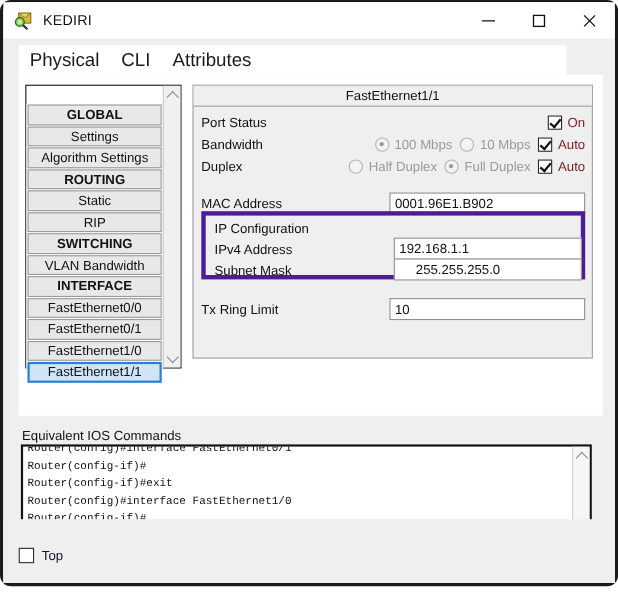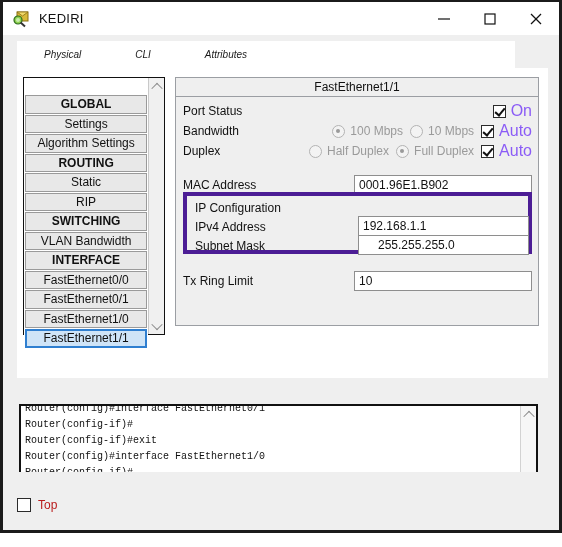--- a/index.html
+++ b/index.html
@@ -21,20 +21,21 @@
     position: absolute;
     left: 0; top: 0;
     width: 562px;
     height: 533px;
     box-sizing: border-box;
     background: #ffffff;
     border-left: 3px solid #1b1b1b;
     border-right: 3px solid #1b1b1b;
     border-bottom: 3px solid #1b1b1b;
     border-top: 2px solid #1b1b1b;
+    border-radius: 10px;
   }
 
   
   #titlebar {
     position: absolute;
     left: 0; top: 0;
     right: 0;
     height: 33px;
     background: #ffffff;
     display: flex;
@@ -80,27 +81,26 @@
     left: 14px; top: 6px;
     width: 498px;
     height: 27px;
     background: #ffffff;
     display: flex;
     align-items: flex-end;
   }
   .tab {
     position: relative;
     height: 27px;
-    padding: 0 27px;
-    display: flex;
-    align-items: center;
-    font-size: 10px;
+    padding: 0 10px;
+    display: flex;
+    align-items: center;
+    font-size: 17px;
     color: #1a1a1a;
     white-space: nowrap;
-    font-style: italic;
   }
   .tab.active { color: #0b8cc4; }
   .tab.active::after {
     content: "";
     position: absolute;
     left: 7px; right: 7px; bottom: 2px;
     height: 3px;
     background: #0aa2d8;
   }
 
@@ -228,21 +228,21 @@
   }
   .cbox.checked::after {
     content: "";
     position: absolute;
     left: 3px; top: 0px;
     width: 4px; height: 8px;
     border-right: 2px solid #111;
     border-bottom: 2px solid #111;
     transform: rotate(40deg);
   }
-  .cb-label { font-size: 16px; color: #8b5cf6; }
+  .cb-label { font-size: 12px; color: #7f1d1d; }
 
   
   .radio {
     width: 13px; height: 13px;
     border-radius: 50%;
     box-sizing: border-box;
     border: 1.5px solid #b3b3b3;
     background: #f3f3f3;
     position: relative;
     flex: 0 0 auto;
@@ -344,21 +344,21 @@
     background: #efefef;
   }
   #top-check {
     position: absolute;
     left: 14px; top: 26px;
     display: flex;
     align-items: center;
     gap: 7px;
   }
   #top-check .cbox { width: 14px; height: 14px; }
-  #top-label { font-size: 12px; color: #b91c1c; text-align: right; }
+  #top-label { font-size: 12px; color: #0f172a; text-align: right; }
 </style>
 </head>
 <body>
 
 <div id="window">
 
   <div id="titlebar">
     <span id="app-icon">
       <svg width="18" height="18" viewBox="0 0 18 18">
         <rect x="5" y="2" width="11" height="9" fill="#d8b93a" stroke="#8a6f12" stroke-width="1"></rect>
@@ -478,20 +478,21 @@
 
           <div class="row" style="top:174px;">
             <span class="row-label">Tx Ring Limit</span>
             <span class="tinput" style="position:absolute;left:178px;width:178px;">10</span>
           </div>
 
         </div>
       </div>
     </div>
 
+    <div id="ios-label">Equivalent IOS Commands</div>
     <div id="console">
       <div id="console-text">Router(config)#interface FastEthernet0/1
 Router(config-if)#
 Router(config-if)#exit
 Router(config)#interface FastEthernet1/0
 Router(config-if)#
 Router(config-if)#exit
 Router(config)#interface FastEthernet1/1
 Router(config-if)#</div>
       <div id="console-scroll">

